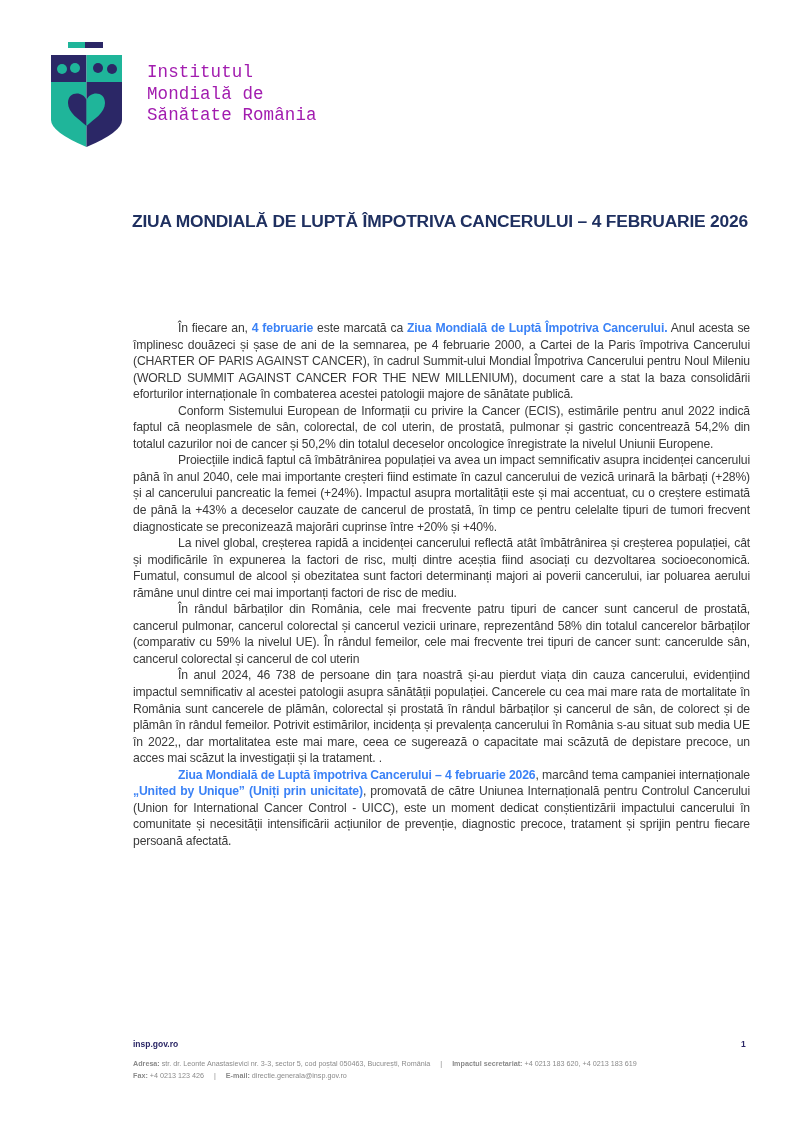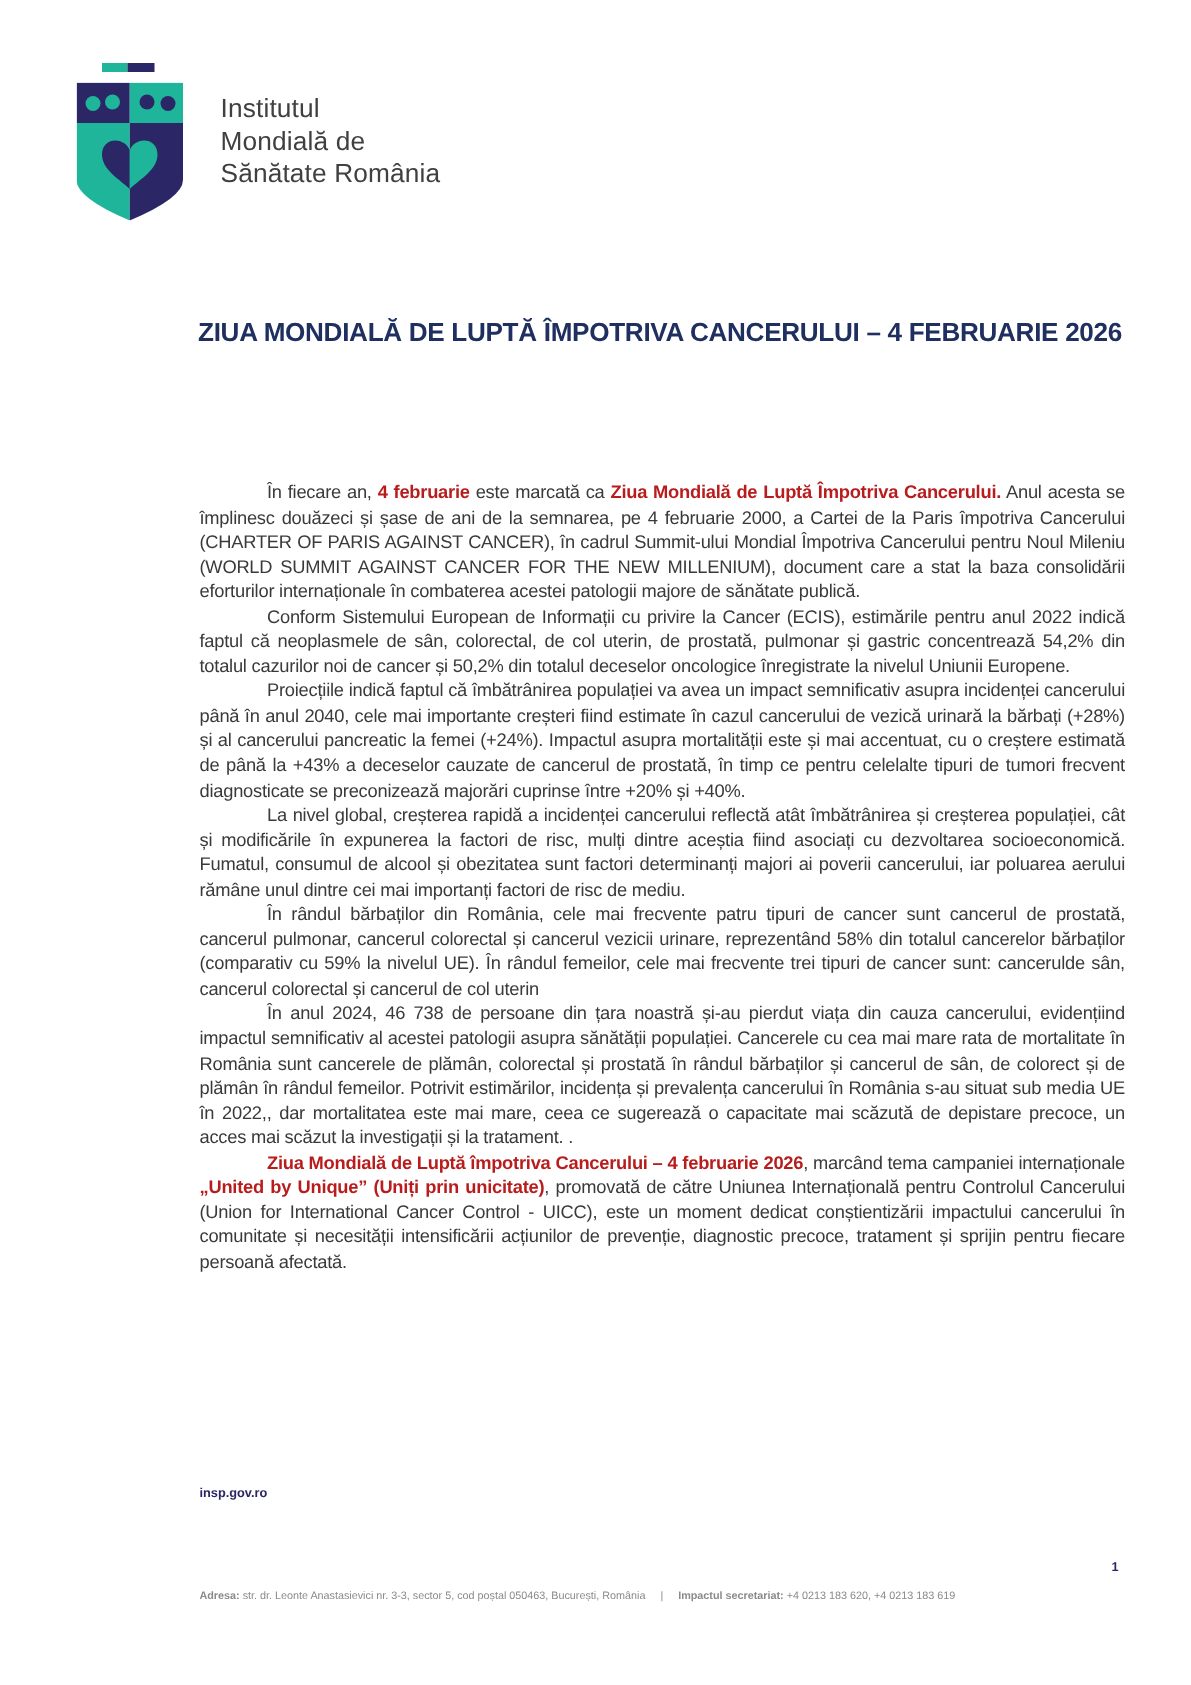--- a/index.html
+++ b/index.html
@@ -1,26 +1,26 @@
 <!DOCTYPE html>
 <html><head>
 <meta charset="utf-8">
 <style>
   html, body { margin: 0; padding: 0; background: #ffffff; }
   body { width: 794px; height: 1123px; position: relative; overflow: hidden; font-family: "Liberation Sans", sans-serif; }
   .logo { position: absolute; left: 48px; top: 40px; width: 80px; height: 110px; }
-  .logo-text { position: absolute; left: 147px; top: 62px; font-family: Liberation Sans, sans-serif; color: #404040; font-size: 17.5px; line-height: 21.5px; letter-spacing: 0.1px; }
+  .logo-text { position: absolute; left: 147px; top: 62px; font-family: Liberation Mono, monospace; color: #a21caf; font-size: 17.5px; line-height: 21.5px; letter-spacing: 0.1px; }
   .logo-text div { white-space: nowrap; }
   .title-block { position: absolute; left: 100px; width: 680px; top: 210px; text-align: center; font-family: "Liberation Sans", sans-serif; font-weight: bold; color: #1f3060; }
   .title { font-size: 17.4px; line-height: 22px; letter-spacing: -0.2px; white-space: nowrap; }
   .subtitle { font-size: 16px; line-height: 22px; margin-top: 1px; }
   .body-text { position: absolute; left: 133px; top: 320px; width: 617px; font-family: "Liberation Sans", sans-serif; font-size: 12.2px; line-height: 16.55px; color: #3a3a3a; text-align: justify; letter-spacing: -0.15px; }
   .body-text p { margin: 0; text-indent: 45px; }
-  .body-text b { color: #b91c1c; }
-  .footer-site { position: absolute; left: 133px; top: 990px; font-size: 8.5px; font-weight: bold; color: #2b2766; }
+  .body-text b { color: #3b82f6; }
+  .footer-site { position: absolute; left: 133px; top: 1039px; font-size: 8.5px; font-weight: bold; color: #2b2766; }
   .footer-page { position: absolute; left: 741px; top: 1039px; font-size: 8.5px; font-weight: bold; color: #2b2766; }
   .footer-addr { position: absolute; left: 133px; top: 1058px; font-size: 7.2px; line-height: 11.5px; color: #8a8a8a; white-space: nowrap; }
   .footer-addr b { color: #8a8a8a; }
   .sep { margin: 0 8px; }
 </style>
 </head>
 <body>
 
 <svg class="logo" viewBox="0 0 80 110">
   <rect x="20" y="2" width="17" height="6" fill="#1fb59a"></rect>
@@ -67,13 +67,20 @@
 <div class="footer-site">insp.gov.ro</div>
 <div class="footer-page">1</div>
 <div class="footer-addr">
   <div>
     <b>Adresa:</b>
     <span>str. dr. Leonte Anastasievici nr. 3-3, sector 5, cod poștal 050463, București, România</span>
     <span class="sep">|</span>
     <b>Impactul secretariat:</b>
     <span>+4 0213 183 620, +4 0213 183 619</span>
   </div>
+  <div>
+    <b>Fax:</b>
+    <span>+4 0213 123 426</span>
+    <span class="sep">|</span>
+    <b>E-mail:</b>
+    <span>directie.generala@insp.gov.ro</span>
+  </div>
 </div>
 
 </body></html>

